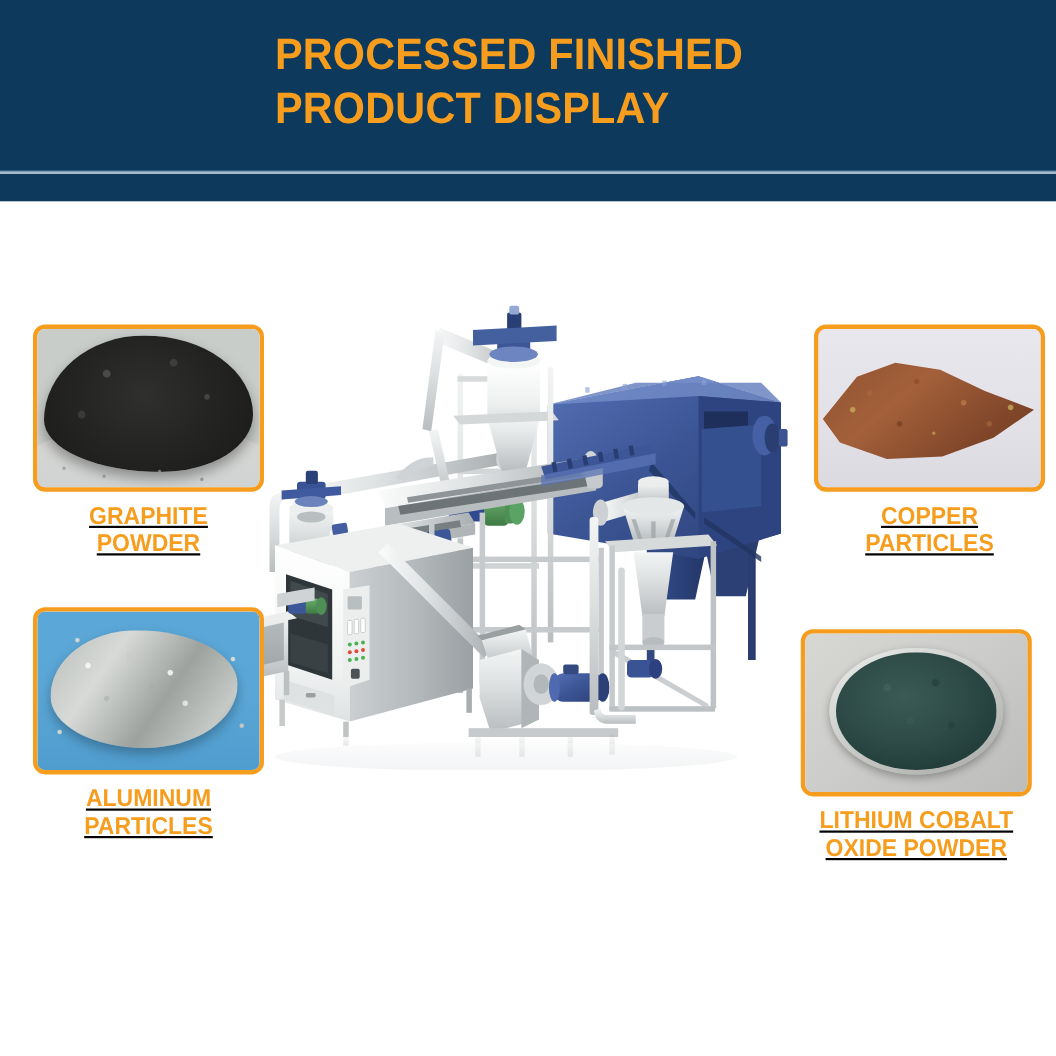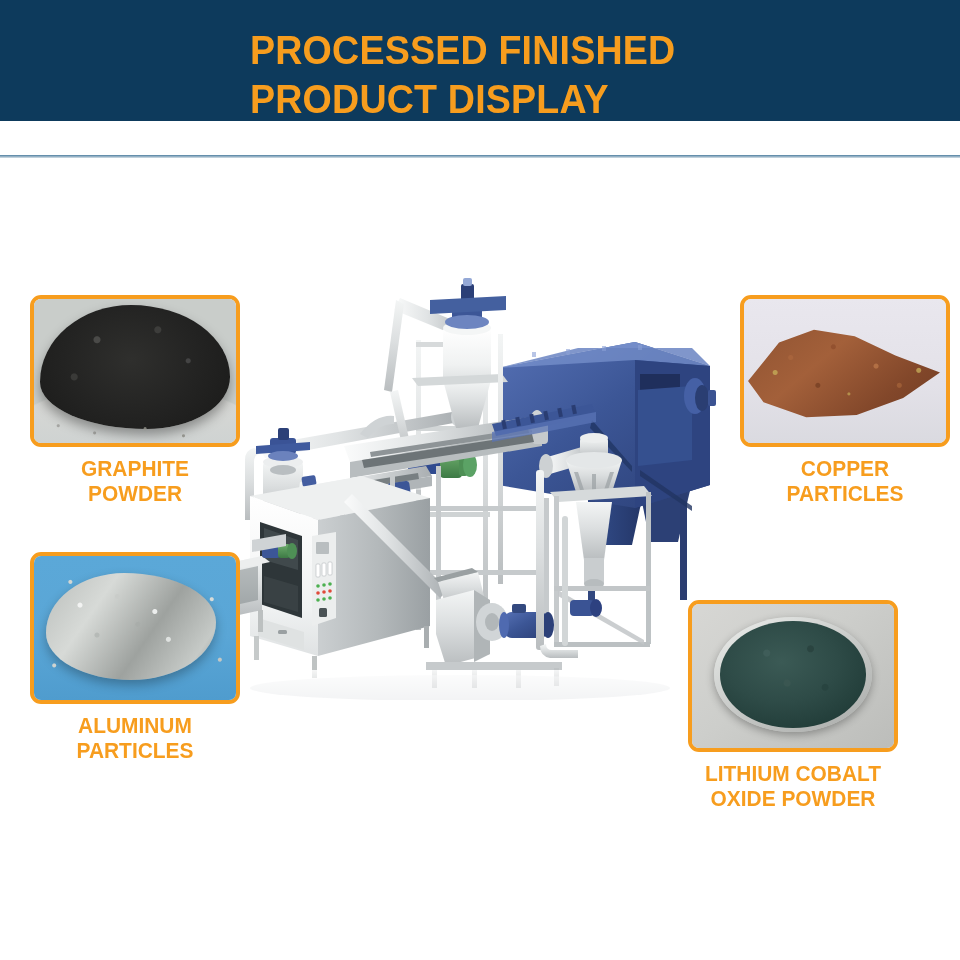--- a/index.html
+++ b/index.html
@@ -13,21 +13,21 @@
     overflow: hidden;
     font-family: "Liberation Sans", sans-serif;
     position: relative;
   }
 
   
   #banner {
     position: absolute;
     left: 0; top: 0;
     width: 960px;
-    height: 121px;
+    height: 183px;
     background: #0d3a5c;
     box-sizing: border-box;
   }
   #banner-underline {
     position: absolute;
     left: 0; top: 155px;
     width: 960px;
     height: 3px;
     background: linear-gradient(to bottom, #4e7ea0 0%, #d8e2e8 100%);
   }
@@ -43,20 +43,21 @@
     letter-spacing: 0.2px;
     transform: scaleX(0.94);
     transform-origin: left top;
     white-space: pre-line;
   }
 
   
   .card {
     position: absolute;
     width: 210px;
+    text-decoration: underline;
   }
   .card-frame {
     width: 210px;
     height: 152px;
     border: 4px solid #f79d1e;
     border-radius: 11px;
     box-sizing: border-box;
     overflow: hidden;
     position: relative;
     background: #eceff1;
@@ -67,21 +68,21 @@
     color: #f79d1e;
     font-size: 22px;
     line-height: 25px;
     font-weight: bold;
     transform: scaleX(0.95);
     white-space: pre-line;
   }
   #card-graphite   { left: 30px;  top: 295px; }
   #card-copper     { left: 720px; top: 295px; padding-left: 20px; }
   #card-aluminum   { left: 30px;  top: 552px; }
-  #card-lco        { left: 688px; top: 572px; margin-top: 28px; }
+  #card-lco        { left: 728px; top: 572px; }
 
   
   .swatch { position: absolute; inset: 0; }
 
   
   .sw-graphite {
     background:
       radial-gradient(ellipse 120% 95% at 50% 118%, #0000 62%, #c9cdca 63%),
       linear-gradient(to bottom, #e7e4df 0%, #dcdad6 48%, #cfd3d2 100%);
   }

